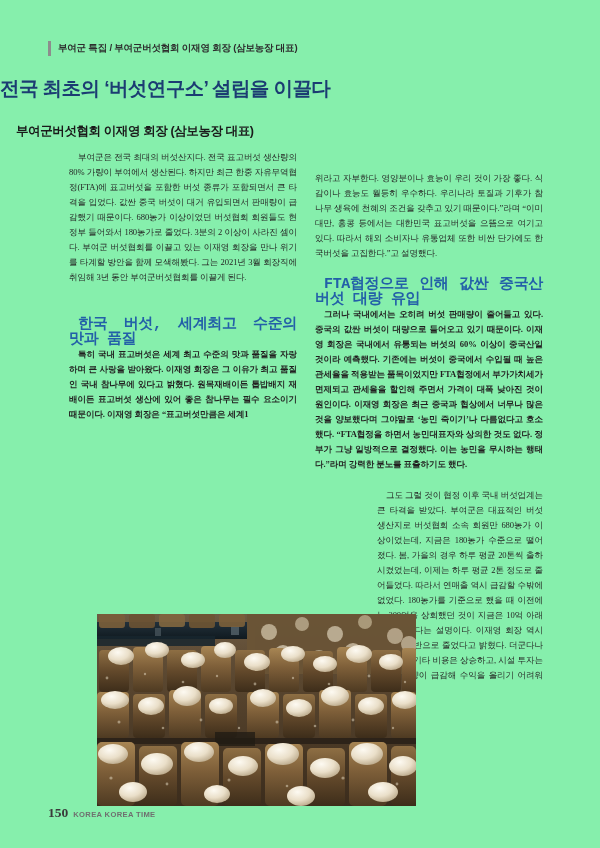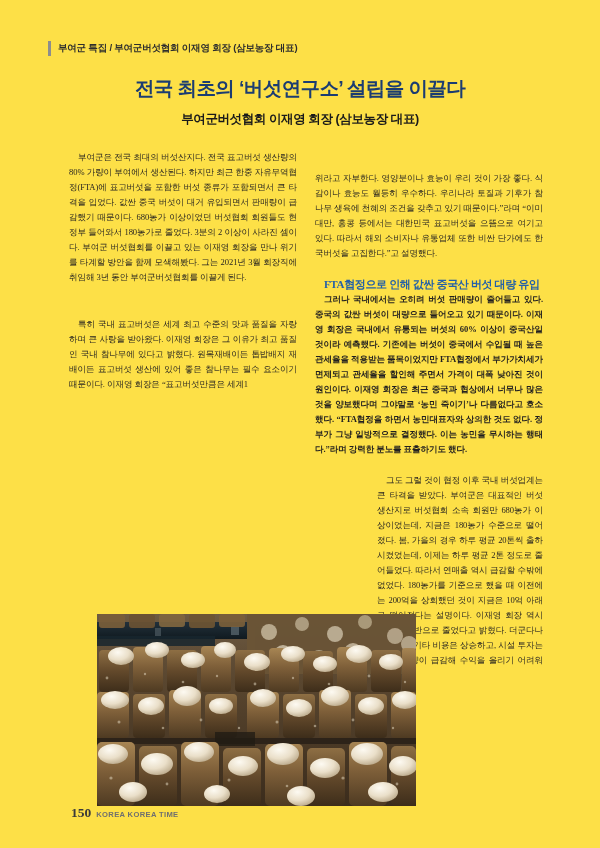--- a/index.html
+++ b/index.html
@@ -4,21 +4,21 @@
 <style>
   html, body {
     margin: 0;
     padding: 0;
     background: #8a8a8a;
   }
   .page {
     position: relative;
     width: 600px;
     height: 848px;
-    background: #fde047;
+    background: #86efac;
     overflow: hidden;
     font-family: "Liberation Serif", "DejaVu Serif", serif;
     box-sizing: border-box;
   }
 
   
   .runhead {
     position: absolute;
     left: 48px;
     top: 41px;
@@ -40,37 +40,37 @@
     letter-spacing: -0.2px;
     white-space: nowrap;
   }
 
   
   .headline {
     position: absolute;
     left: 0;
     top: 76px;
     width: 600px;
-    text-align: center;
   }
   .headline-main {
     font-family: "Liberation Sans", "DejaVu Sans", sans-serif;
     font-size: 19.5px;
     font-weight: bold;
     color: #1b3c72;
     letter-spacing: -0.6px;
     line-height: 1.25;
   }
   .headline-sub {
-    margin-top: 11px;
+    margin-top: 23px;
     font-family: "Liberation Sans", "DejaVu Sans", sans-serif;
     font-size: 12.5px;
     font-weight: bold;
     color: #1a1a1a;
     letter-spacing: -0.4px;
+    padding-left: 16px;
   }
 
   
   .col {
     position: absolute;
     top: 150px;
     width: 228px;
     font-size: 8.55px;
     line-height: 15.0px;
     color: #211f1f;
@@ -84,22 +84,22 @@
 
   .col p {
     margin: 0;
     text-indent: 9px;
   }
   .col p.no-indent { text-indent: 0; }
   .col p + p { margin-top: 0; font-weight: bold; }
   .spacer-md { height: 16px; }
 
   .subhead {
-    font-family: Liberation Serif, serif;
-    font-size: 11px;
+    font-family: Liberation Mono, monospace;
+    font-size: 15px;
     font-weight: bold;
     color: #2360a8;
     letter-spacing: -0.35px;
     line-height: 15px;
     text-indent: 0;
     margin: 0;
   }
 
   
   .photo-wrap-float {
@@ -123,21 +123,20 @@
   .photo svg { display: block; width: 100%; height: 100%; }
 
   
   .footer {
     position: absolute;
     left: 48px;
     bottom: 27px;
     display: flex;
     align-items: baseline;
     gap: 5px;
-    margin-left: 23px;
   }
   .folio {
     font-family: "Liberation Serif", "DejaVu Serif", serif;
     font-size: 13.5px;
     font-weight: bold;
     color: #3a3a3a;
   }
   .pubname {
     font-family: "Liberation Sans", "DejaVu Sans", sans-serif;
     font-size: 7.6px;
@@ -158,20 +157,21 @@
 
   <div class="headline">
     <div class="headline-main">전국 최초의 ‘버섯연구소’ 설립을 이끌다</div>
     <div class="headline-sub">부여군버섯협회 이재영 회장 (삼보농장 대표)</div>
   </div>
 
   <div class="col col-left">
     <p>부여군은 전국 최대의 버섯산지다. 전국 표고버섯 생산량의 80% 가량이 부여에서 생산된다. 하지만 최근 한중 자유무역협정(FTA)에 표고버섯을 포함한 버섯 종류가 포함되면서 큰 타격을 입었다. 값싼 중국 버섯이 대거 유입되면서 판매량이 급감했기 때문이다. 680농가 이상이었던 버섯협회 회원들도 현 정부 들어와서 180농가로 줄었다. 3분의 2 이상이 사라진 셈이다. 부여군 버섯협회를 이끌고 있는 이재영 회장을 만나 위기를 타계할 방안을 함께 모색해봤다. 그는 2021년 3월 회장직에 취임해 3년 동안 부여군버섯협회를 이끌게 된다.</p>
     <div class="spacer-md"></div>
     <div class="spacer-md"></div>
+    <p class="subhead">한국 버섯, 세계최고 수준의 맛과 품질</p>
     <p>특히 국내 표고버섯은 세계 최고 수준의 맛과 품질을 자랑하며 큰 사랑을 받아왔다. 이재영 회장은 그 이유가 최고 품질인 국내 참나무에 있다고 밝혔다. 원목재배이든 톱밥배지 재배이든 표고버섯 생산에 있어 좋은 참나무는 필수 요소이기 때문이다. 이재영 회장은 “표고버섯만큼은 세계1</p>
   </div>
 
   <div class="col col-right">
     <p class="no-indent">위라고 자부한다. 영양분이나 효능이 우리 것이 가장 좋다. 식감이나 효능도 월등히 우수하다. 우리나라 토질과 기후가 참나무 생육에 천혜의 조건을 갖추고 있기 때문이다.”라며 “이미 대만, 홍콩 등에서는 대한민국 표고버섯을 으뜸으로 여기고 있다. 따라서 해외 소비자나 유통업체 또한 비싼 단가에도 한국버섯을 고집한다.”고 설명했다.</p>
     <div class="spacer-md"></div>
     <p class="subhead">FTA협정으로 인해 값싼 중국산 버섯 대량 유입</p>
     <p>그러나 국내에서는 오히려 버섯 판매량이 줄어들고 있다. 중국의 값싼 버섯이 대량으로 들어오고 있기 때문이다. 이재영 회장은 국내에서 유통되는 버섯의 60% 이상이 중국산일 것이라 예측했다. 기존에는 버섯이 중국에서 수입될 때 높은 관세율을 적용받는 품목이었지만 FTA협정에서 부가가치세가 면제되고 관세율을 할인해 주면서 가격이 대폭 낮아진 것이 원인이다. 이재영 회장은 최근 중국과 협상에서 너무나 많은 것을 양보했다며 그야말로 ‘농민 죽이기’나 다름없다고 호소했다. “FTA협정을 하면서 농민대표자와 상의한 것도 없다. 정부가 그냥 일방적으로 결정했다. 이는 농민을 무시하는 행태다.”라며 강력한 분노를 표출하기도 했다.</p>
     <div class="spacer-md"></div>
     <div class="photo-wrap-float"></div>

